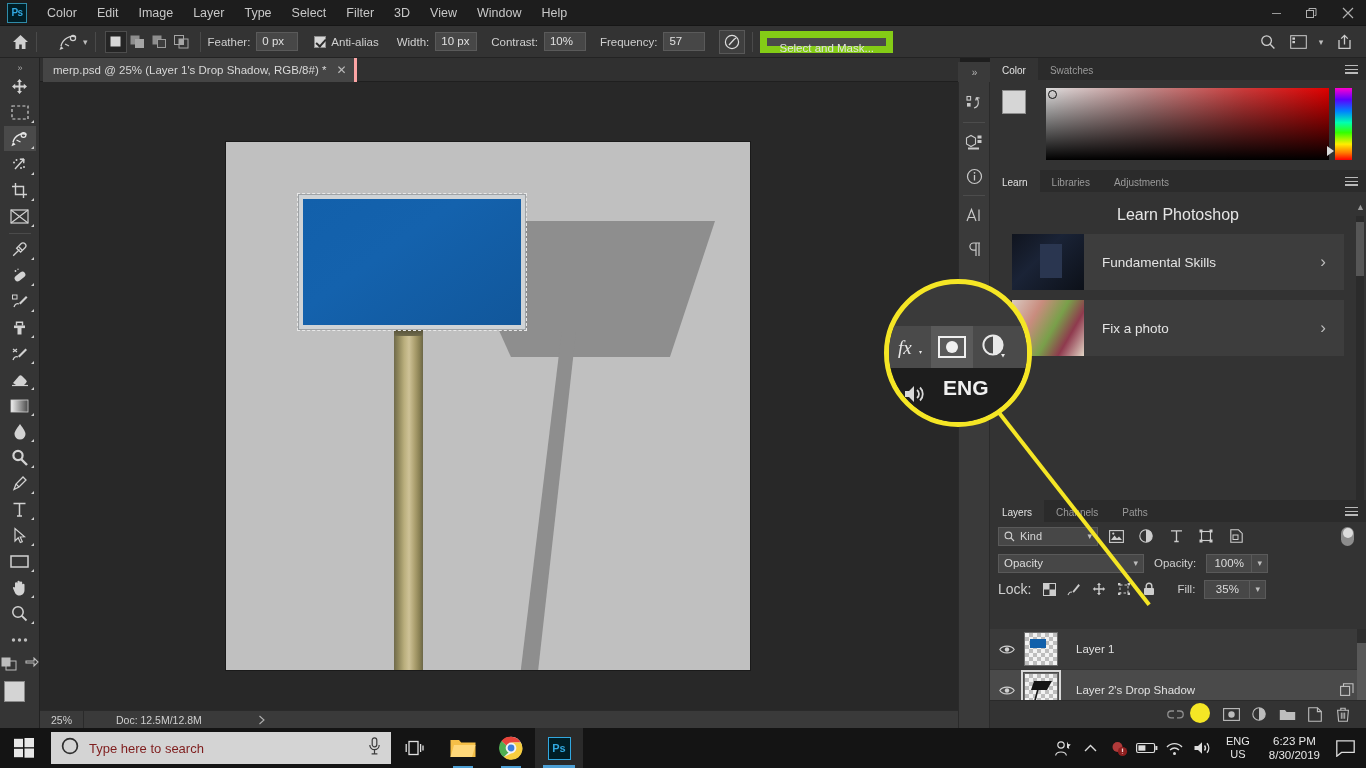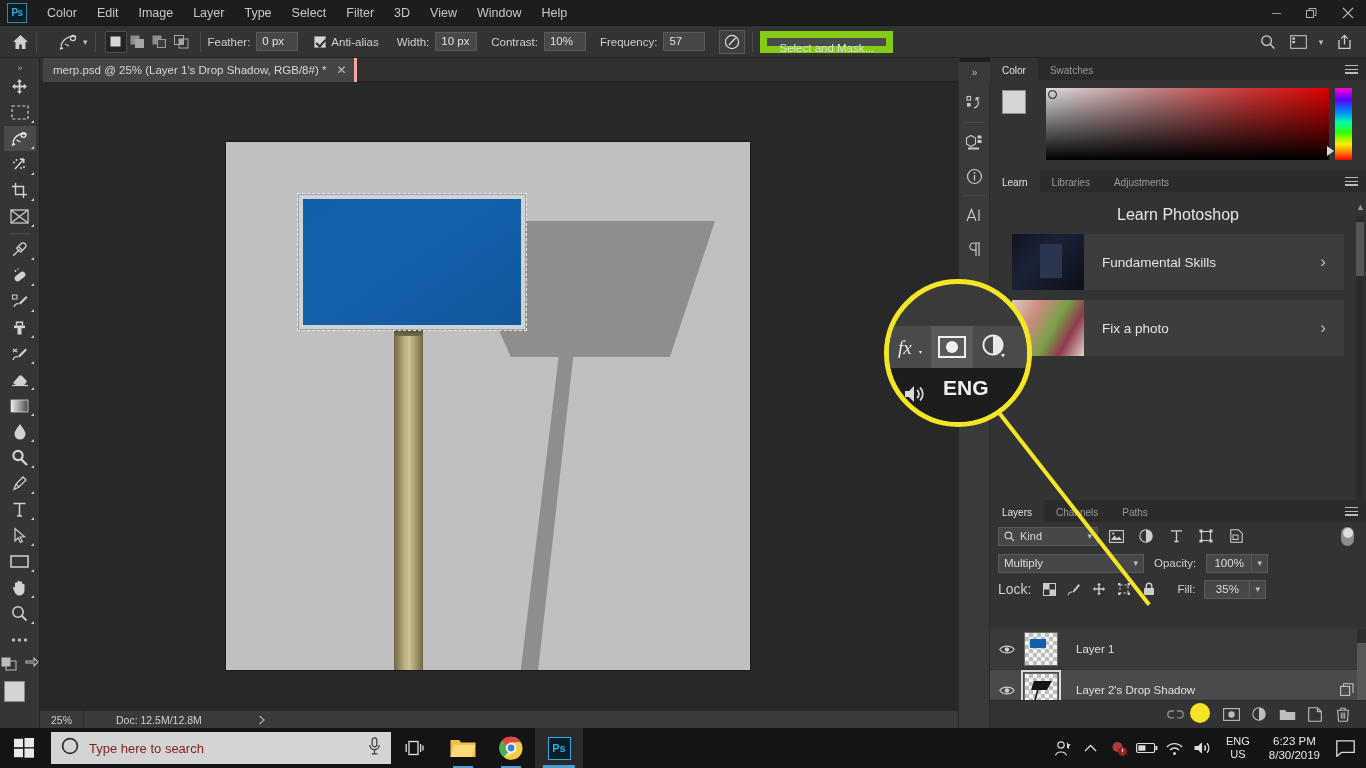--- a/index.html
+++ b/index.html
@@ -818,21 +818,21 @@
         <div class="lp-ficon">
           <svg width="13" height="14" viewBox="0 0 13 14">
               <path d="M0.8 0.8 H8.5 L12.2 4.4 V13.2 H0.8 Z" fill="none" stroke="#cdcdcd" stroke-width="1.1"></path>
               <rect x="3" y="6" width="5" height="4.5" fill="none" stroke="#cdcdcd" stroke-width="1"></rect>
             </svg>
         </div>
         <div class="lp-toggle"></div>
       </div>
       <div class="lp-blend">
         <div class="lp-select">
-          <span>Multiply</span>
+          <span>Opacity</span>
           <span class="chev">▾</span>
         </div>
         <span class="opt-label" style="margin:0 4px 0 4px;">Opacity:</span>
         <div style="display:flex;">
           <div class="lp-small">100%</div>
           <div class="stepper">▾</div>
         </div>
       </div>
       <div class="lp-lock">
         <span class="lbl">Lock:</span>

